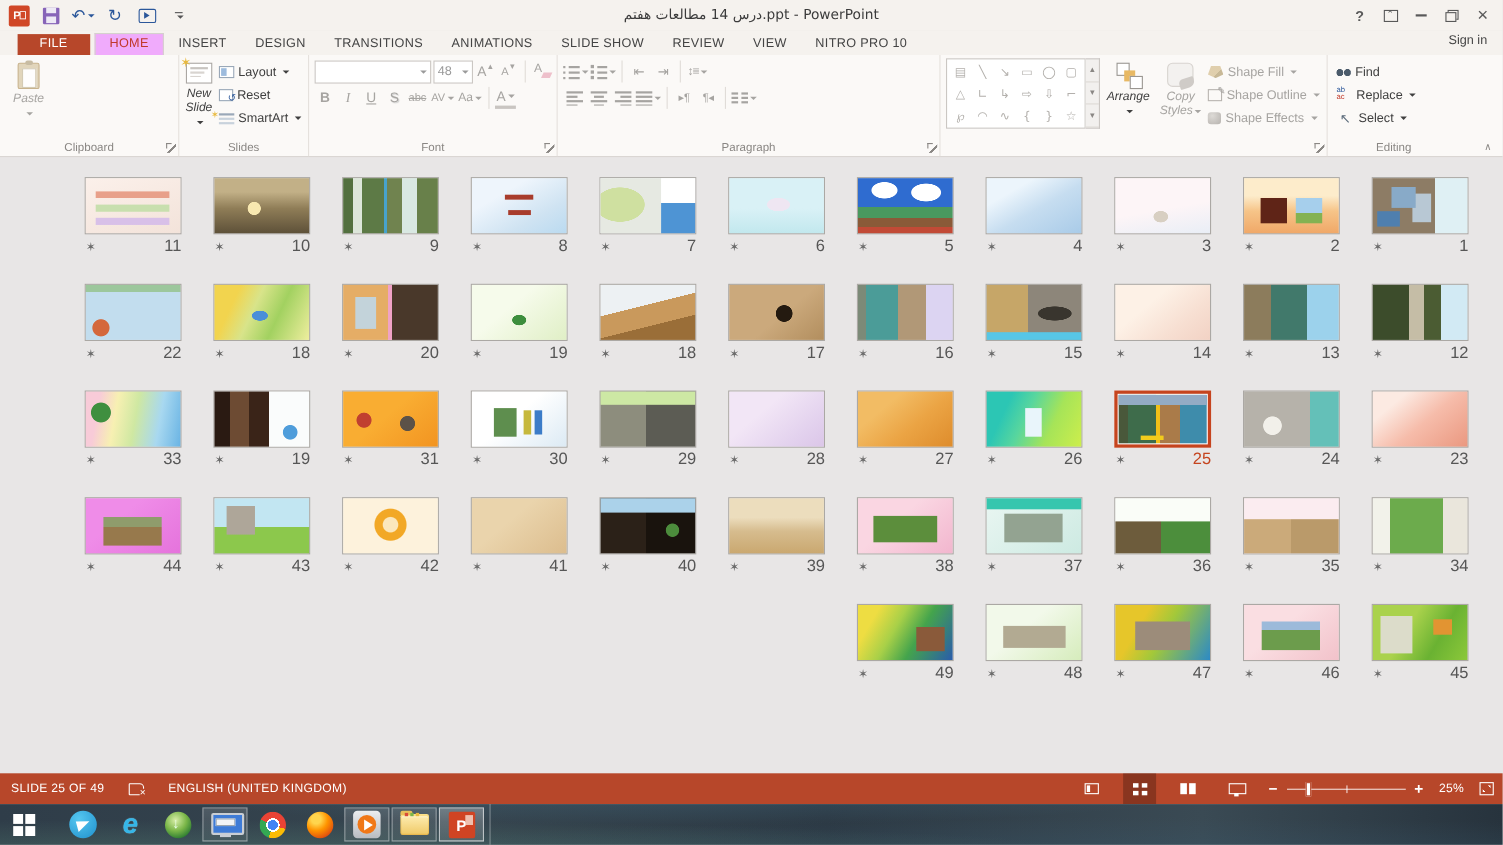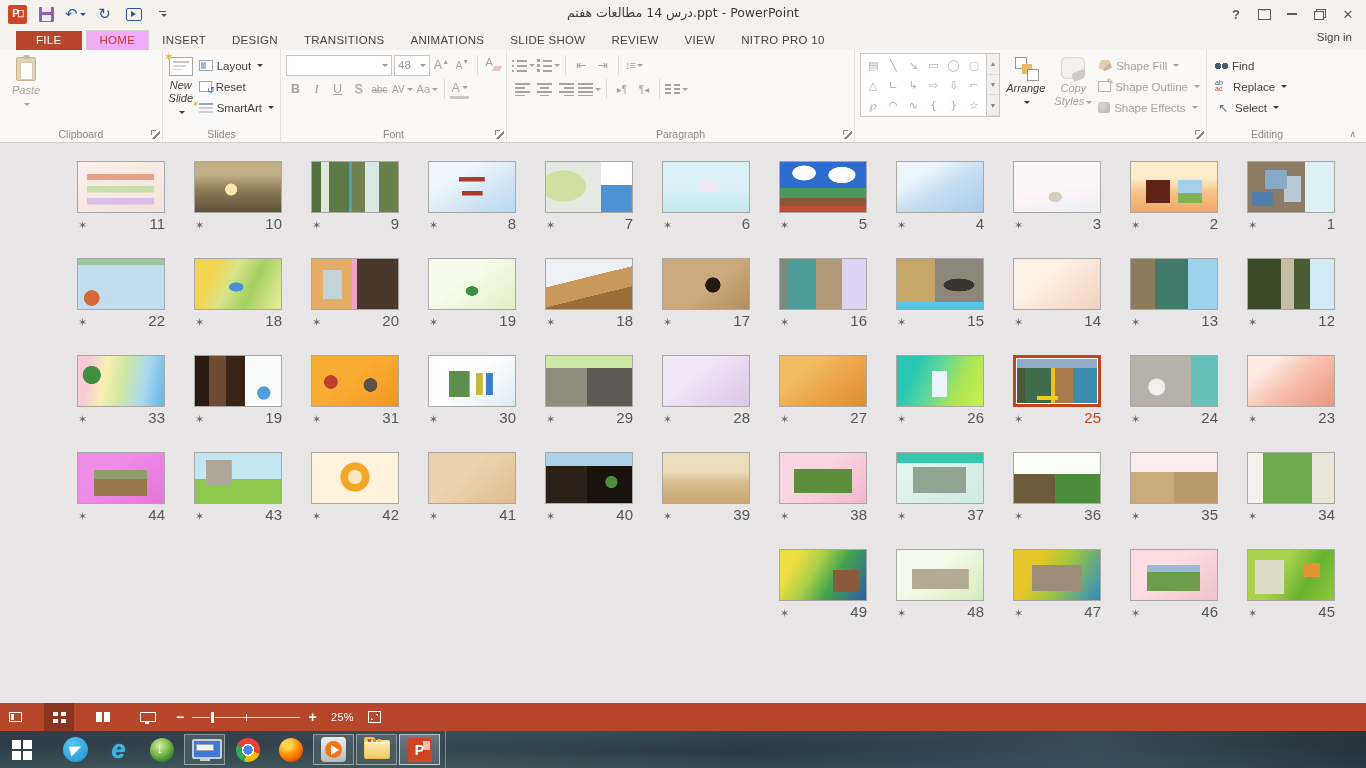--- a/index.html
+++ b/index.html
@@ -944,20 +944,25 @@
         </div>
         <div class="cap">
           <span class="star">✶</span>
           <span class="num">45</span>
         </div>
       </div>
     </div>
 </div>
 
 <div id="statusbar">
+  <div class="sb-left">
+    <span>SLIDE 25 OF 49</span>
+    <span class="spell-ic"></span>
+    <span>ENGLISH (UNITED KINGDOM)</span>
+  </div>
   <div class="sb-right">
     <span class="viewbtn">
         <span class="sb-normal-ic"></span>
       </span>
     <span class="viewbtn active">
         <span class="sb-sorter-ic"></span>
       </span>
     <span class="viewbtn">
         <span class="sb-read-ic"></span>
       </span>

